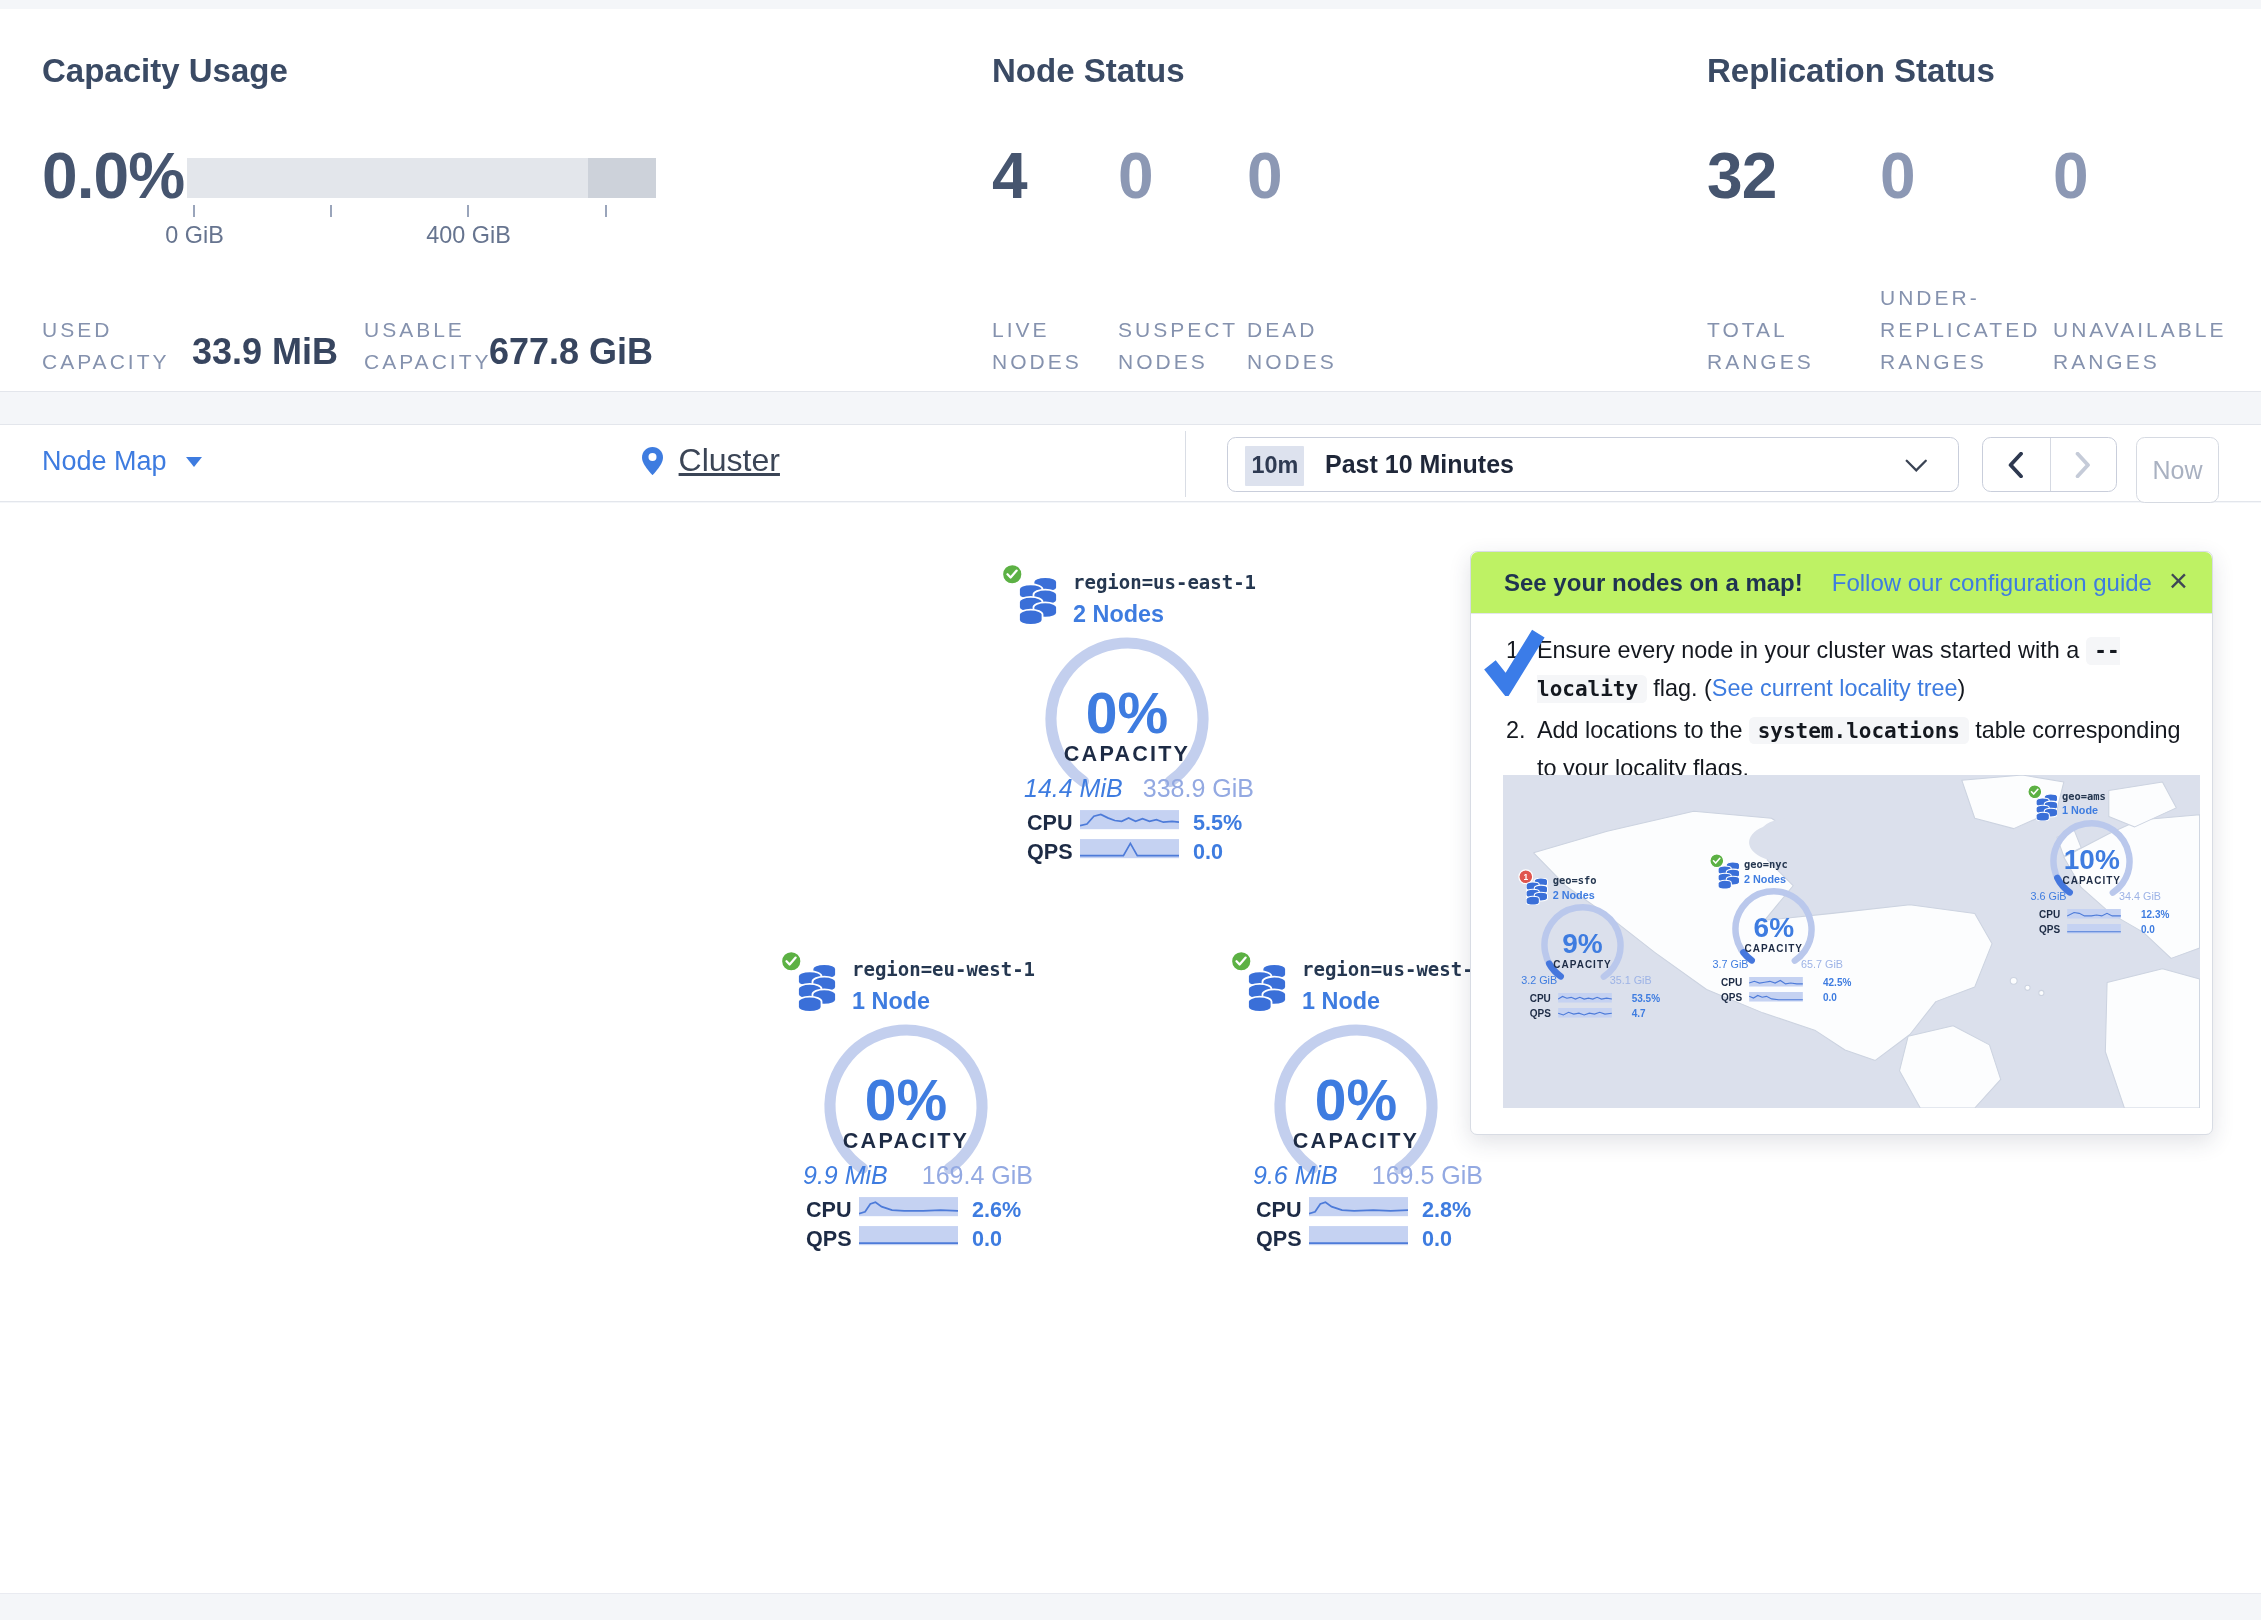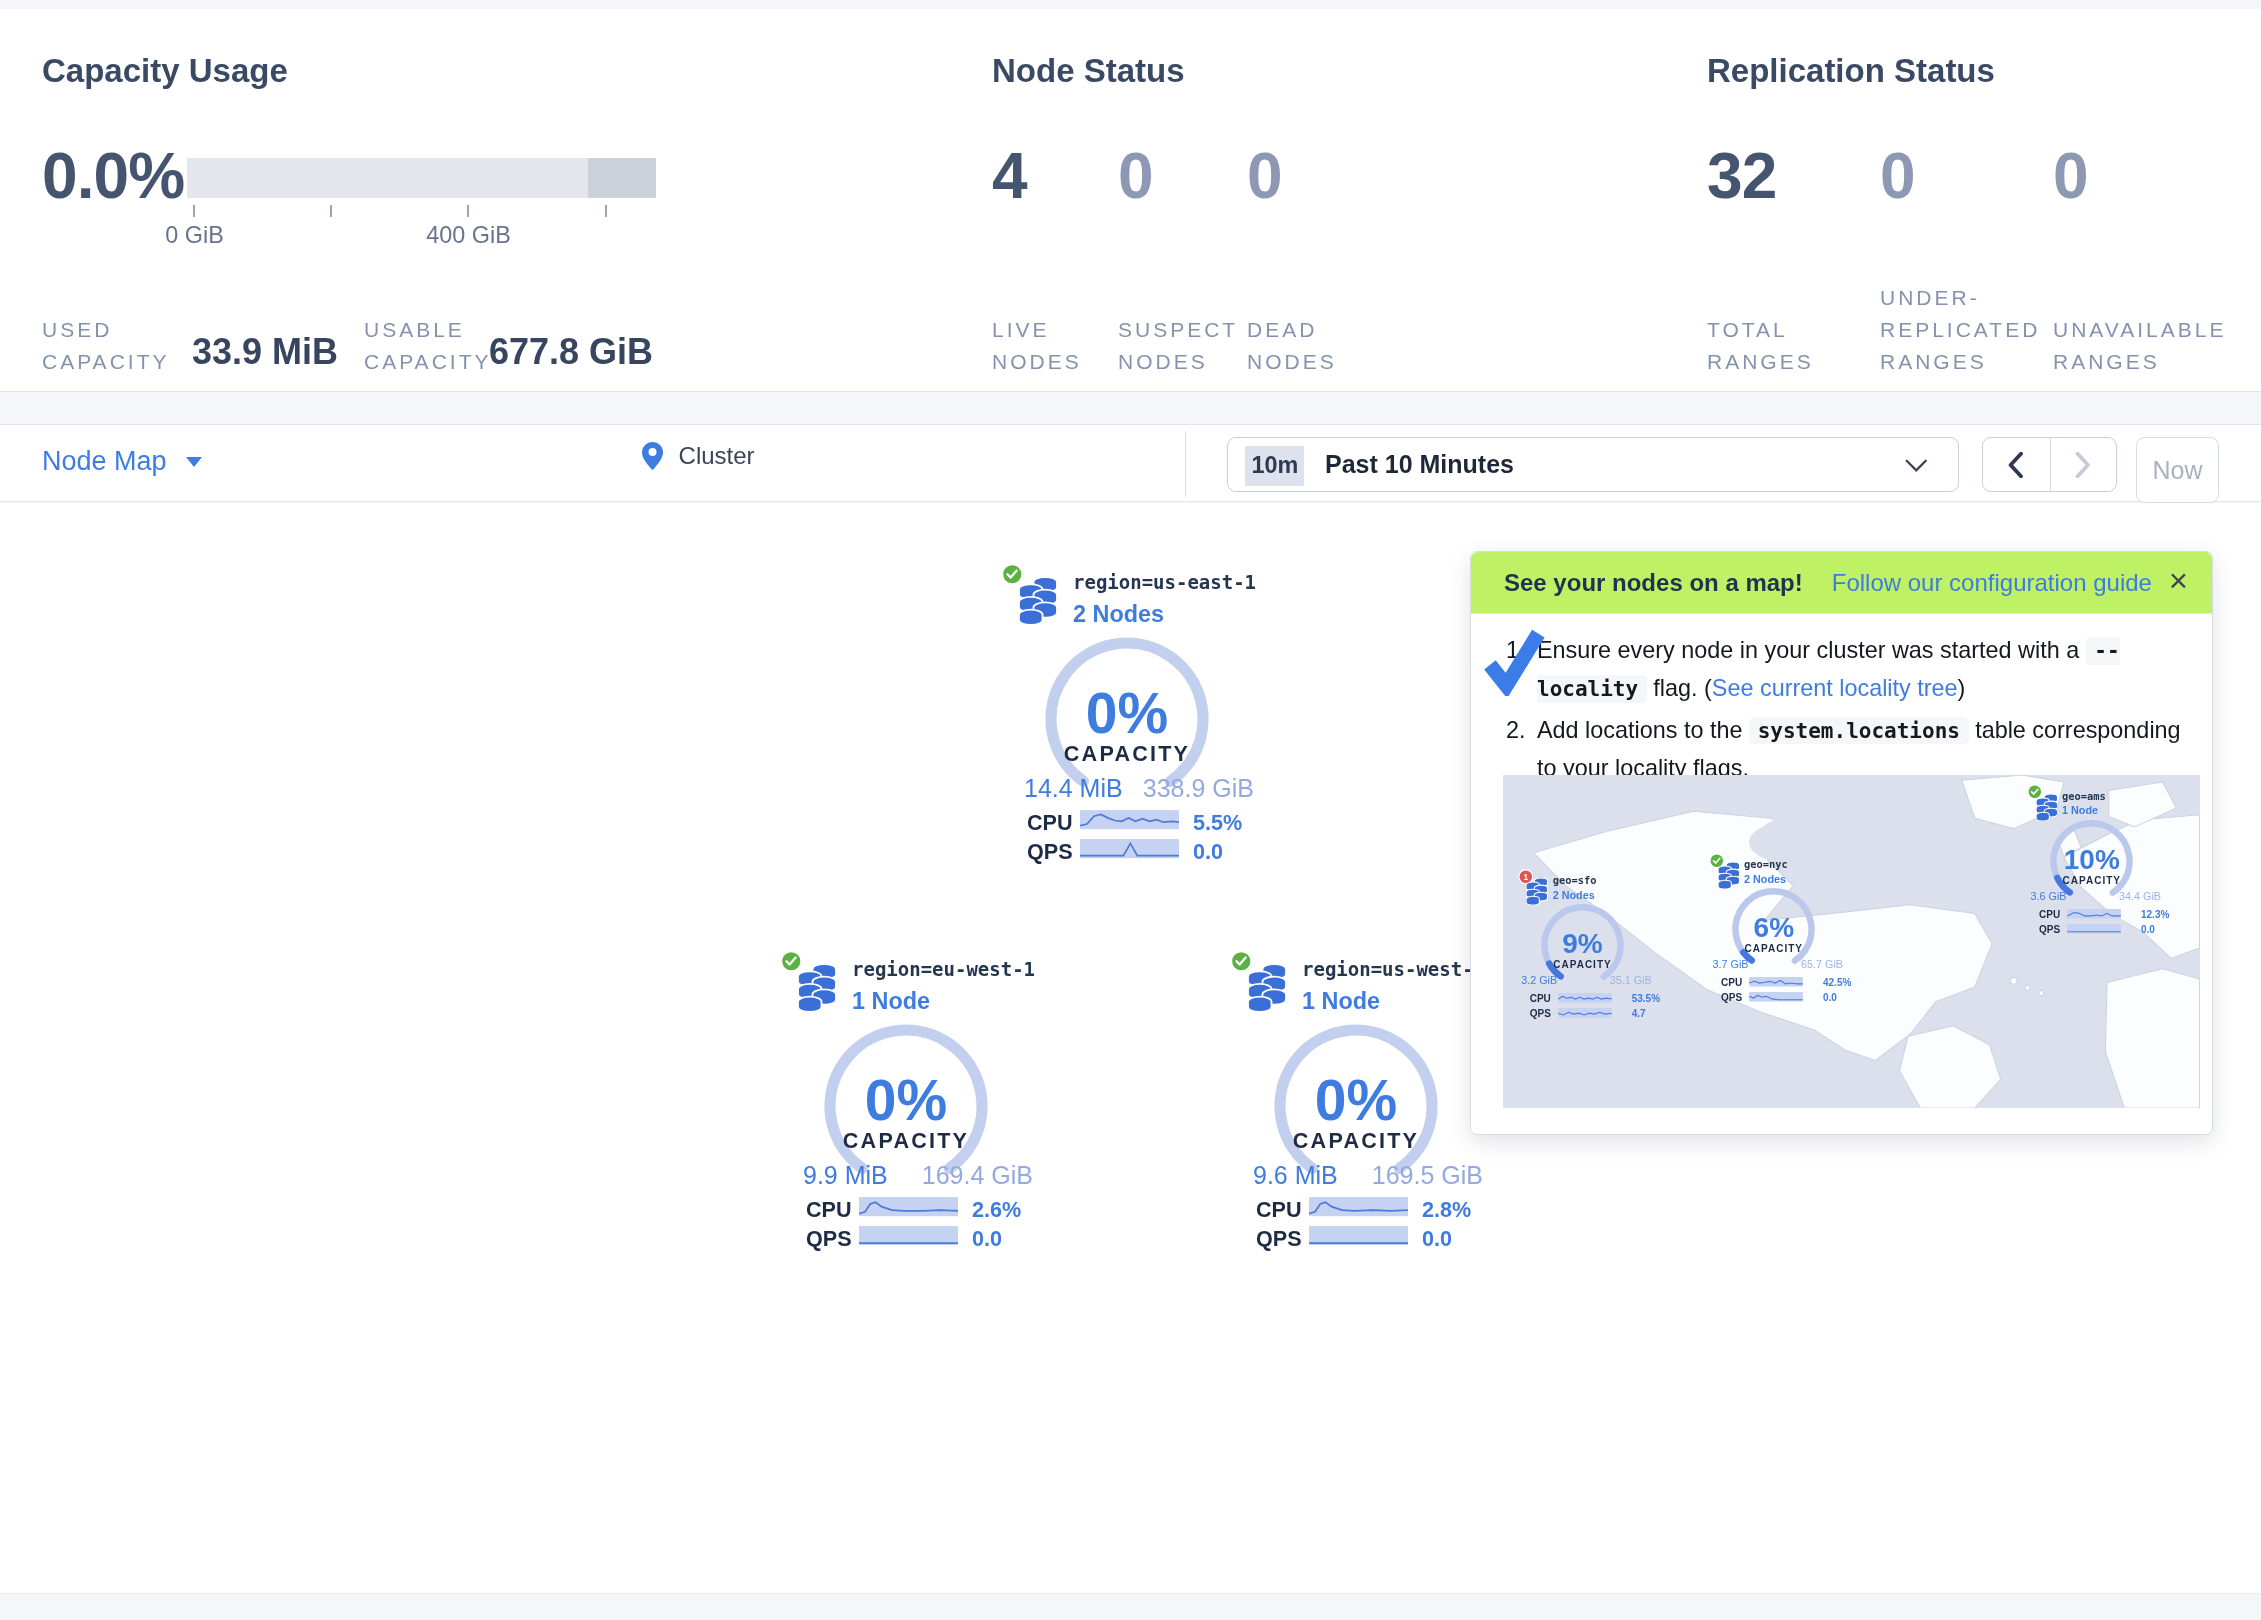--- a/index.html
+++ b/index.html
@@ -19,21 +19,21 @@
   .cap-bar-dark { position:absolute; right:0; top:0; width:68px; height:40px; background:#cdd2da; }
   .cap-tick { position:absolute; top:196px; width:1.7px; height:12px; background:#9aa5bb; }
   .cap-tick-label { position:absolute; top:213px; width:139px; text-align:center; font-size:23.4px; color:#66748f; }
 
   
   .toolbar { position:absolute; left:0; top:424px; width:2261px; height:78px; background:#fff; border-top:0.9px solid #e3e6ec; border-bottom:0.9px solid #e3e6ec; }
   .view-select { position:absolute; left:42px; top:21px; display:flex; align-items:center; gap:19px; cursor:pointer; }
   .view-select .lbl { font-size:27px; color:#3e7ce0; font-weight:500; }
   .caret-down { width:0; height:0; border-left:8.7px solid transparent; border-right:8.7px solid transparent; border-top:10.4px solid #3e7ce0; }
   .breadcrumb { position:absolute; left:642px; top:17.3px; display:flex; align-items:center; gap:15.6px; }
-  .breadcrumb .lbl { font-size:24px; color:#3b4556; font-weight:500; }
+  .breadcrumb .lbl { font-size:32px; color:#3b4556; font-weight:500;text-decoration:underline; }
   .tb-divider { position:absolute; left:1185px; top:6px; width:0.9px; height:66px; background:#d9dde5; }
 
   .time-box { position:absolute; left:1227px; top:12px; width:732px; height:55px; border:0.9px solid #c9cedb; border-radius:8.7px; background:#fff; cursor:pointer; }
   .time-badge { position:absolute; left:17.3px; top:7.8px; width:59px; height:40px; background:#dde2ee; border-radius:1px; font-size:23.4px; font-weight:700; color:#2e3a52; display:flex; align-items:center; justify-content:center; }
   .time-text { position:absolute; left:97px; top:12px; font-size:25px; font-weight:600; color:#1f2739; }
   .time-caret { position:absolute; right:31px; top:21px; }
 
   .pager { position:absolute; left:1982px; top:12px; width:135px; height:55px; border:0.9px solid #c9cedb; border-radius:8.7px; background:#fff; display:flex; }
   .pager .pg { width:50%; display:flex; align-items:center; justify-content:center; cursor:pointer; }
   .pager .pg + .pg { border-left:0.9px solid #d5d9e2; }
@@ -44,21 +44,21 @@
 
   
   .ncard { position:absolute; width:261px; height:305px; cursor:pointer; }
   .ncard .badge { position:absolute; left:5.2px; top:1.7px; }
   .ncard .dbicon { position:absolute; left:22.5px; top:15.6px; }
   .ncard .rname { position:absolute; left:77px; top:10.4px; font-family:"DejaVu Sans Mono",monospace; font-size:19px; font-weight:700; color:#253750; white-space:nowrap; }
   .ncard .rnodes { position:absolute; left:77px; top:40px; font-size:23.4px; font-weight:700; color:#3e7ce0; }
   .ncard .gauge { position:absolute; left:36px; top:74px; }
   .ncard .pct { position:absolute; left:36px; top:119px; width:190px; text-align:center; font-size:57px; font-weight:700; color:#3e7ce0; }
   .ncard .cap { position:absolute; left:36px; top:180px; width:190px; text-align:center; font-size:21.6px; font-weight:700; letter-spacing:2.2px; color:#1d2b45; }
-  .ncard .used { position:absolute; left:28px; top:213px; font-size:25px; color:#3e7ce0; }
+  .ncard .used { position:absolute; left:28px; top:213px; font-size:25px; color:#3e7ce0;font-style:italic; }
   .ncard .total { position:absolute; left:130px; top:213px; width:128px; text-align:right; font-size:25px; color:#93a9e2; }
   .metric { position:absolute; height:21px; }
   .metric .mlab { position:absolute; left:0; top:0; font-size:21.6px; font-weight:700; color:#1d2b45; }
   .metric .mval { position:absolute; left:166px; top:0; font-size:21.6px; font-weight:700; color:#3e7ce0; }
   .metric svg { position:absolute; left:53px; top:0; }
   .ncard .m-cpu { left:31px; top:249px; width:225px; }
   .ncard .m-qps { left:31px; top:278px; width:225px; }
 
   
   .popup { position:absolute; left:1470px; top:551px; width:743px; height:584px; background:#fff; border:0.9px solid #d8dce4; border-radius:7px; box-shadow:0 7px 22.5px rgba(40,50,80,.14); z-index:5; }

